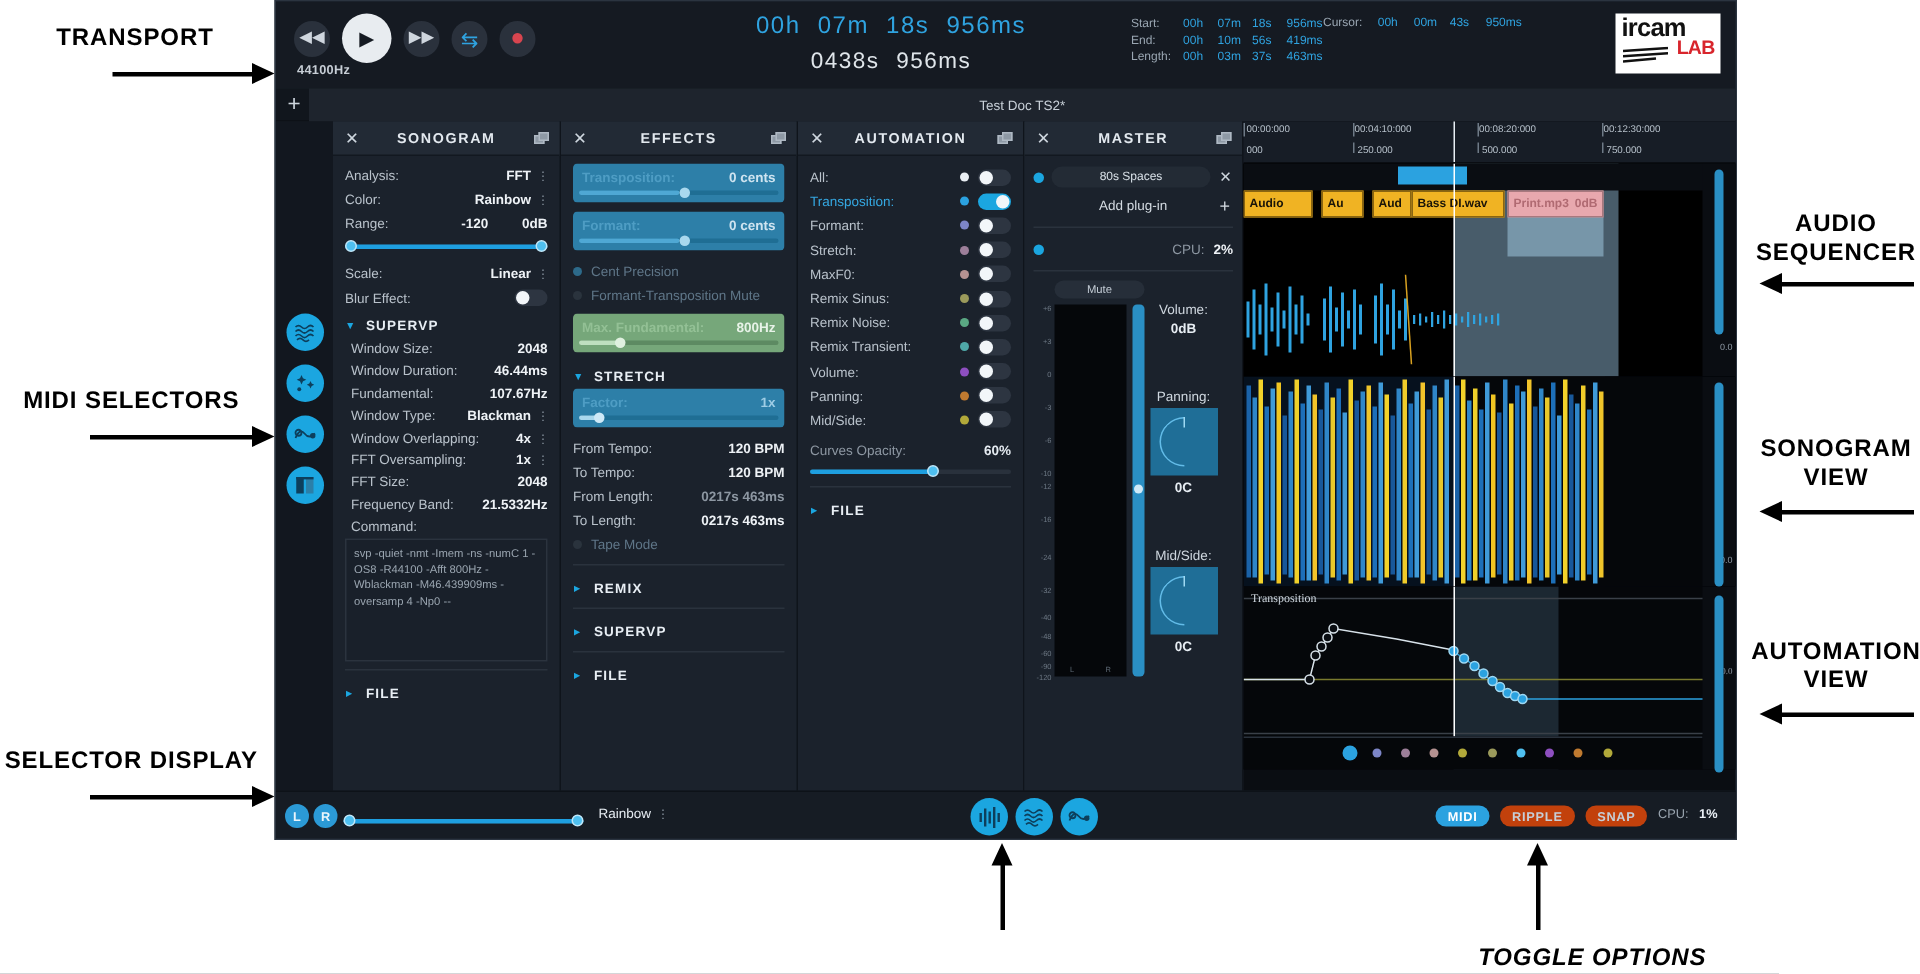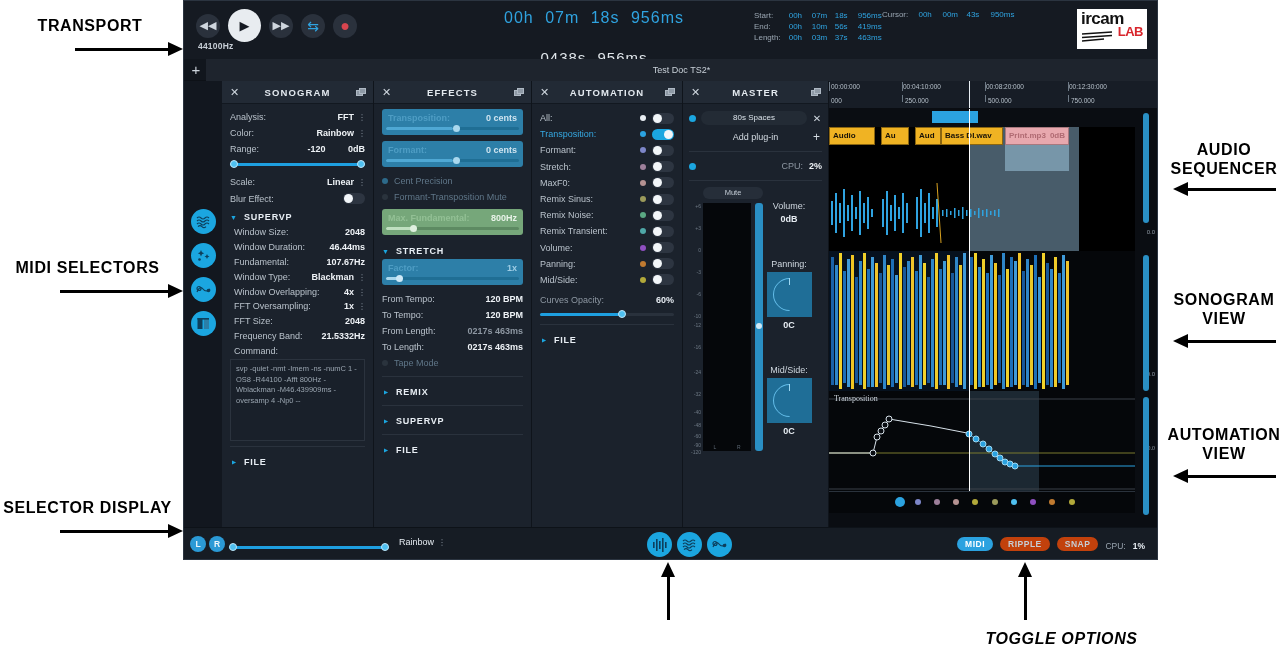--- a/index.html
+++ b/index.html
@@ -25,21 +25,21 @@
   .tbtn.sm { width:24px; height:24px; }
   .tbtn.big { width:33px; height:33px; background:#e8ecf0; }
   .gl { color:#cfd6de; font-size:11px; line-height:1; }
   .gl.dark { color:#151a22; font-size:13px; }
   .gl.blue { color:#2fa3e0; font-size:14px; }
   .gl.red { color:#d8454f; font-size:16px; }
   .srate { position:absolute; left:14px; top:40px; font-size:8.5px; color:#c7ced6; font-weight:bold; letter-spacing:.2px; }
 
   .bigclock { position:absolute; left:290px; top:8px; width:240px; text-align:center; }
   .bigclock .l1 { font-size:16px; color:#2fa3e0; letter-spacing:1px; }
-  .bigclock .l2 { font-size:15px; color:#dfe5ea; letter-spacing:1px; margin-top:22px; }
+  .bigclock .l2 { font-size:15px; color:#dfe5ea; letter-spacing:1px; margin-top:5px; }
   .bigclock .l1 span, .bigclock .l2 span { margin:0 3px; }
 
   .info { position:absolute; left:570px; top:9px; font-size:8px; }
   .info table { border-collapse:collapse; }
   .info td { padding:1px 0; font-size:8px; }
   .info .k { color:#9aa6b2; padding-right:8px; }
   .info .v { color:#2fa3e0; }
   .info .v span { display:inline-block; min-width:23px; text-align:left; }
   .cursorbox { position:absolute; left:698px; top:9px; font-size:8px; }
   .cursorbox .k { color:#9aa6b2; margin-right:8px; }
@@ -158,21 +158,21 @@
 
   .scrollv { position:absolute; right:2px; width:6px; border-radius:3px; background:#2a8fc4; }
 
   
   .bottom { position:absolute; left:0; right:0; bottom:0; height:32px; background:#161c24; border-top:1px solid #0d1218; }
   .lr-btn { position:absolute; top:8px; width:16px; height:16px; border-radius:50%; background:#2b9ad6; color:#eaf5fb; font-size:8.5px; font-weight:bold; text-align:center; line-height:16px; }
   .botslider { position:absolute; left:45px; top:12px; width:160px; height:8px; }
   .colorsel { position:absolute; left:215px; top:9px; font-size:9px; color:#e6ecf2; }
   .secsel { position:absolute; left:463px; top:4px; display:flex; gap:5px; }
   .secicon { width:25px; height:25px; border-radius:50%; background:#1ba6e0; display:flex; align-items:center; justify-content:center; }
-  .toggles { position:absolute; right:12px; top:9px; display:flex; align-items:flex-end; gap:7px; font-size:8.5px; }
+  .toggles { position:absolute; right:12px; top:9px; display:flex; align-items:flex-start; gap:7px; font-size:8.5px; }
   .pill { padding:2px 8px; border-radius:8px; background:#c2410c; color:#c6ced6; font-weight:bold; letter-spacing:.5px; }
   .pill.on { background:#2ba2e0; color:#fff; }
   .toggles .ck { color:#9aa5b0; } .toggles .cv { color:#e8eef4; font-weight:bold; }
 </style>
 </head>
 <body>
 
 <div id="root">
 
   <div class="anno" style="left:10px; top:16px; width:160px;">TRANSPORT</div>

